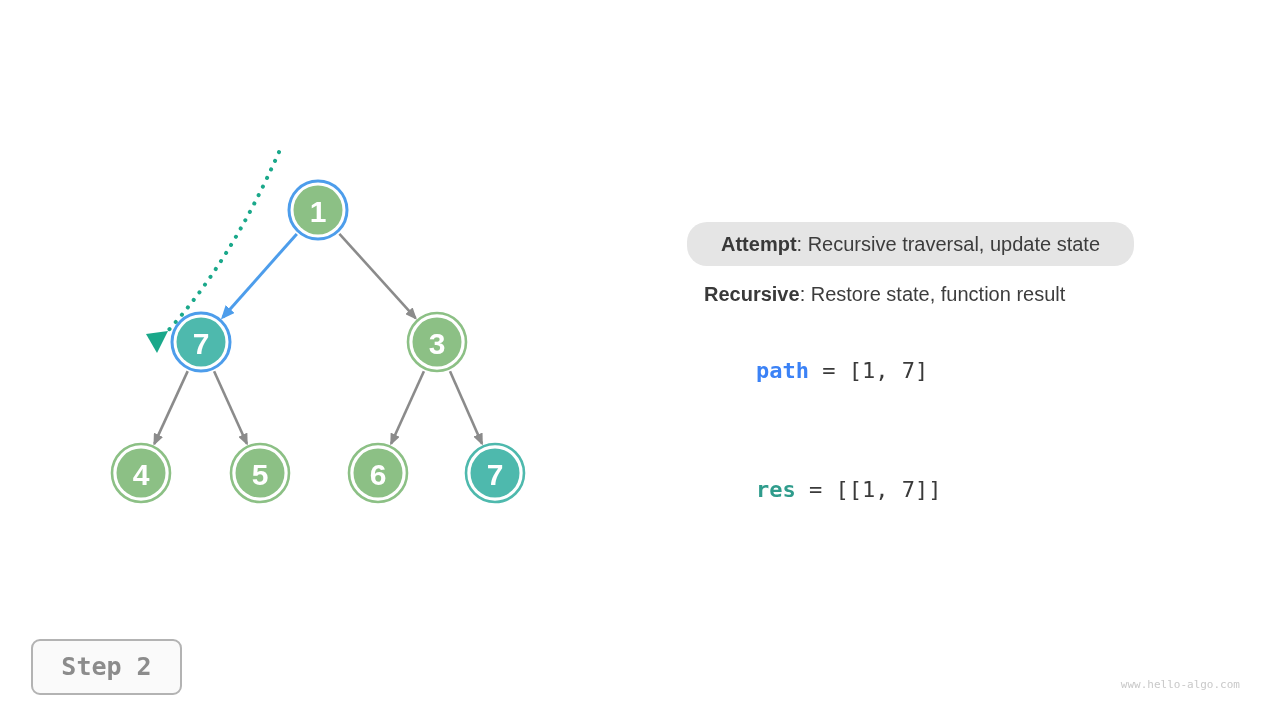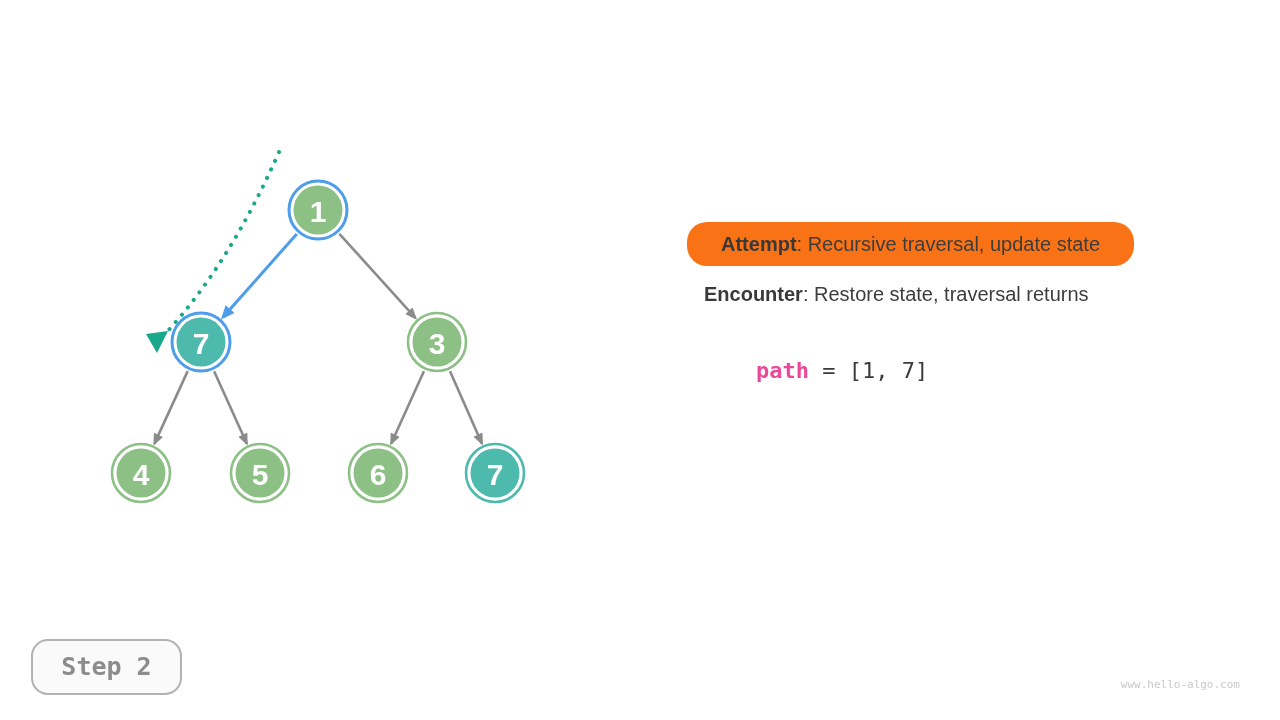--- a/index.html
+++ b/index.html
@@ -3,40 +3,40 @@
 <meta charset="utf-8">
 <style>
   html,body{margin:0;padding:0;background:#ffffff;}
   .stage{
     position:relative;width:1280px;height:720px;background:#ffffff;
     overflow:hidden;font-family:"Liberation Sans",sans-serif;
   }
   #tree-svg{position:absolute;left:0;top:0;}
   .bubble{
     position:absolute;height:44px;line-height:44px;
-    background:#f97316;border-radius:20px;padding:0 34px;
+    background:#e5e5e5;border-radius:20px;padding:0 34px;
     font-size:20px;color:#3d3d3d;white-space:nowrap;width:max-content;
   }
   .bubble b{font-weight:bold;color:#393939;}
   .plain-line{
     position:absolute;height:26px;line-height:26px;
     font-size:20px;color:#3d3d3d;white-space:nowrap;
   }
   .plain-line b{font-weight:bold;color:#393939;}
   .code-line{
     position:absolute;height:27px;line-height:27px;
     font-family:"DejaVu Sans Mono",monospace;font-size:22px;color:#3a3a3a;
     white-space:pre;
   }
   .code-line .kw{font-weight:bold;}
-  .kw-blue{color:#ec4899;}
+  .kw-blue{color:#3b82f6;}
   .kw-teal{color:#2f9c8c;}
   .step-box{
     position:absolute;left:31px;top:639px;width:151px;height:56px;
-    box-sizing:border-box;border:2px solid #b3b3b3;border-radius:17px;
+    box-sizing:border-box;border:2px solid #b3b3b3;border-radius:9px;
     background:#fafafa;text-align:center;
   }
   .step-box span{
     display:inline-block;line-height:52px;
     font-family:"DejaVu Sans Mono",monospace;font-weight:bold;
     font-size:25px;color:#8c8c8c;white-space:pre;
   }
   .watermark{
     position:absolute;right:40px;top:678px;
     font-family:"DejaVu Sans Mono",monospace;font-size:11px;color:#c9c9c9;
@@ -100,28 +100,31 @@
         <circle cx="495" cy="473" r="24.5" fill="#4eb9ad"></circle>
         <text x="495" y="474" text-anchor="middle" dominant-baseline="central" fill="#ffffff" font-size="30" font-weight="bold" font-family="&quot;Liberation Sans&quot;, sans-serif">7</text>
       </g>
     </svg>
 
   <div class="bubble" style="left:687px;top:222px;">
     <b>Attempt</b><span>: Recursive traversal, update state</span>
   </div>
 
   <div class="plain-line" style="left:704px;top:281px;">
-    <b>Encounter</b><span>: Restore state, traversal returns</span>
+    <b>Recursive</b><span>: Restore state, function result</span>
   </div>
 
   <div class="code-line" style="left:703px;top:330px;">
     <span class="kw kw-blue">path</span><span> = [1, 7]</span>
   </div>
 
 
+  <div class="code-line" style="left:703px;top:449px;">
+    <span class="kw kw-teal">res</span><span> = [[1, 7]]</span>
+  </div>
 
   <div class="step-box">
     <span>Step 2</span>
   </div>
 
   <div class="watermark">www.hello-algo.com</div>
 
 </div>
 
 </body></html>

